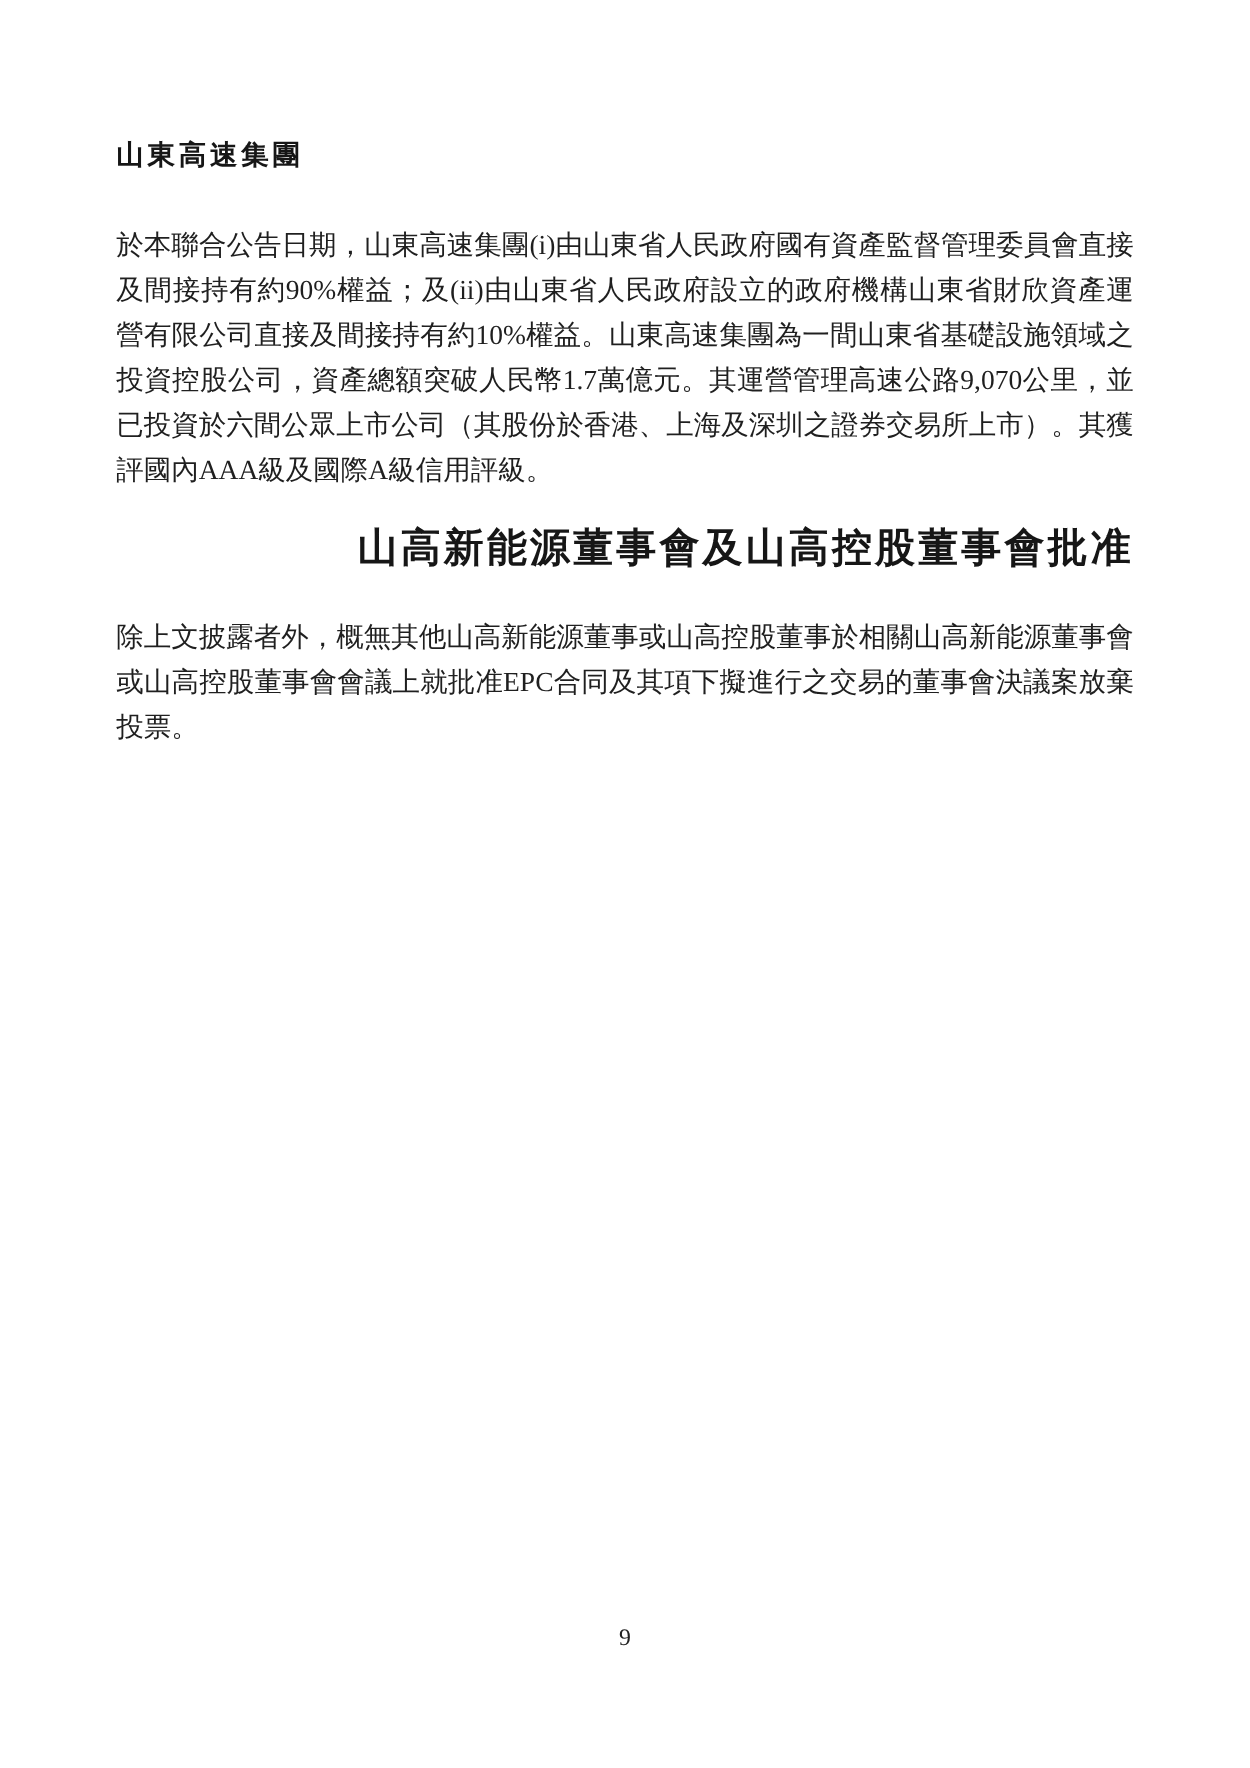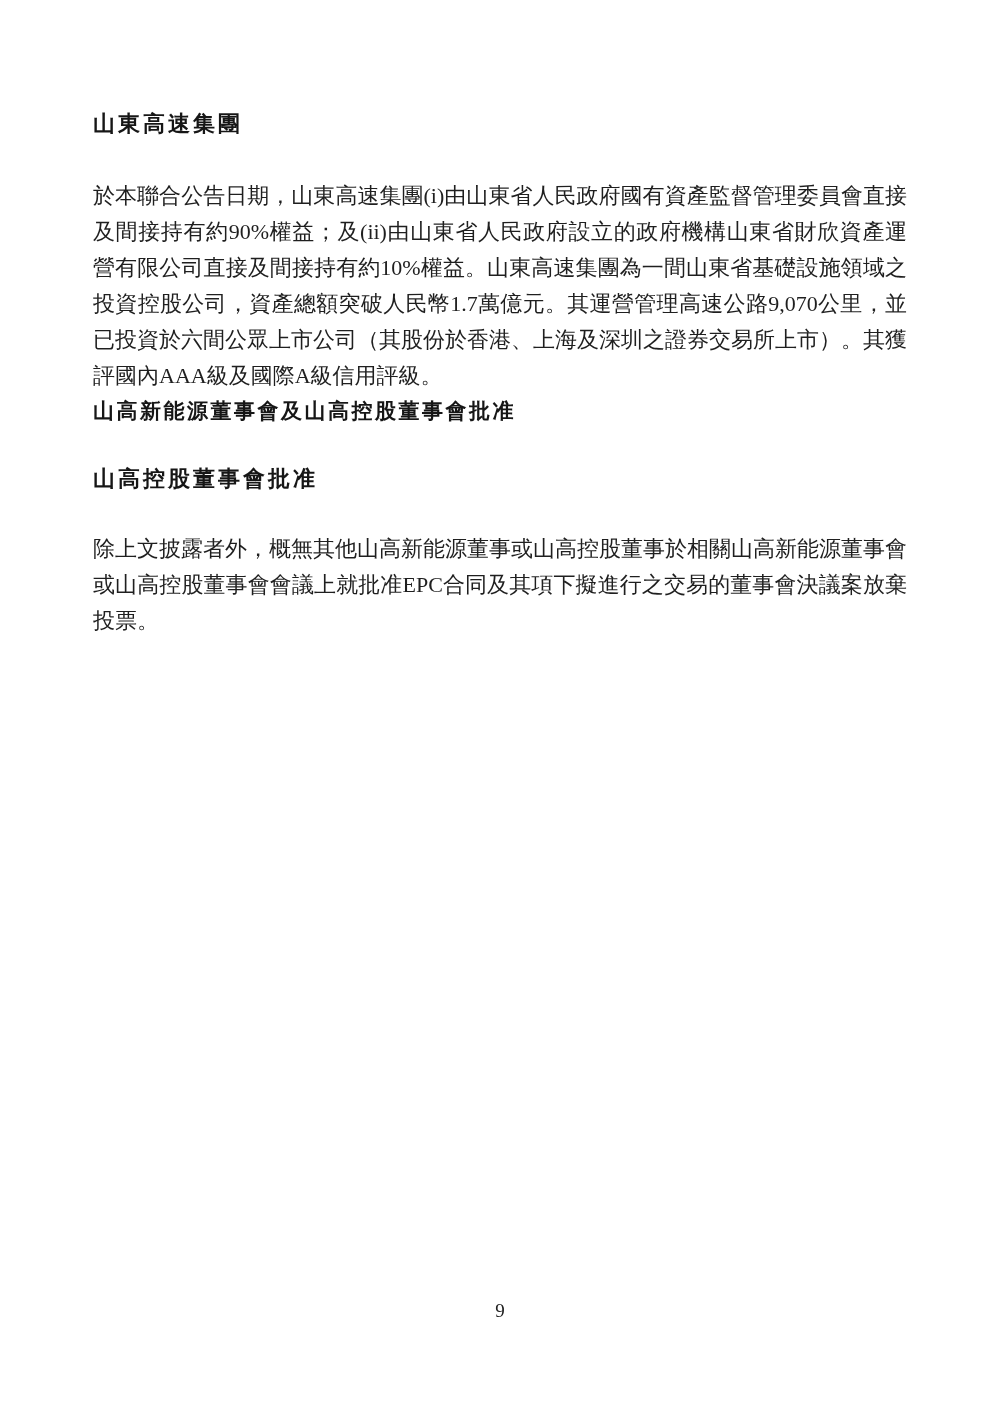--- a/index.html
+++ b/index.html
@@ -18,25 +18,26 @@
     background: #ffffff;
     color: #1f1f1f;
     padding: 110px 93px 0 93px;
     overflow: hidden;
   }
 
   
   .h-main {
     font-family: "Liberation Sans", "DejaVu Sans", sans-serif;
     font-weight: 700;
-    font-size: 21px;
+    font-size: 32px;
     line-height: 32px;
     letter-spacing: 2.5px;
     color: #161616;
     margin-bottom: 38px;
+    text-align: right;
   }
 
   .h-sub {
     font-family: "Liberation Sans", "DejaVu Sans", sans-serif;
     font-weight: 700;
     font-size: 22px;
     line-height: 28px;
     letter-spacing: 3px;
     color: #161616;
   }
@@ -48,21 +49,21 @@
   .body-p {
     font-family: "Liberation Serif", "DejaVu Serif", serif;
     font-size: 22px;
     line-height: 36px;
     text-align: justify;
     text-justify: inter-character;
     color: #1f1f1f;
   }
 
   .body-p.mb-lg { margin-bottom: 22px; }
-  .body-p.mb-sm { margin-bottom: 1px; }
+  .body-p.mb-sm { margin-bottom: 28px; }
   .body-p.last  { margin-bottom: 0; }
 
   .page-footer {
     position: absolute;
     left: 0;
     top: 1300px;
     width: 1000px;
     text-align: center;
     font-family: "Liberation Serif", "DejaVu Serif", serif;
     font-size: 19px;
@@ -75,20 +76,19 @@
 <div class="page">
 
   <h3 class="h-sub first">山東高速集團</h3>
 
   <p class="body-p mb-sm">於本聯合公告日期，山東高速集團(i)由山東省人民政府國有資產監督管理委員會直接及間接持有約90%權益；及(ii)由山東省人民政府設立的政府機構山東省財欣資產運營有限公司直接及間接持有約10%權益。山東高速集團為一間山東省基礎設施領域之投資控股公司，資產總額突破人民幣1.7萬億元。其運營管理高速公路9,070公里，並已投資於六間公眾上市公司（其股份於香港、上海及深圳之證券交易所上市）。其獲評國內AAA級及國際A級信用評級。</p>
 
   <h2 class="h-main">山高新能源董事會及山高控股董事會批准</h2>
 
 
 
-  <h3 class="h-sub approval">山高控股董事會批准</h3>
 
 
   <p class="body-p last">除上文披露者外，概無其他山高新能源董事或山高控股董事於相關山高新能源董事會或山高控股董事會會議上就批准EPC合同及其項下擬進行之交易的董事會決議案放棄投票。</p>
 
   <div class="page-footer">9</div>
 
 </div>
 
 </body></html>

